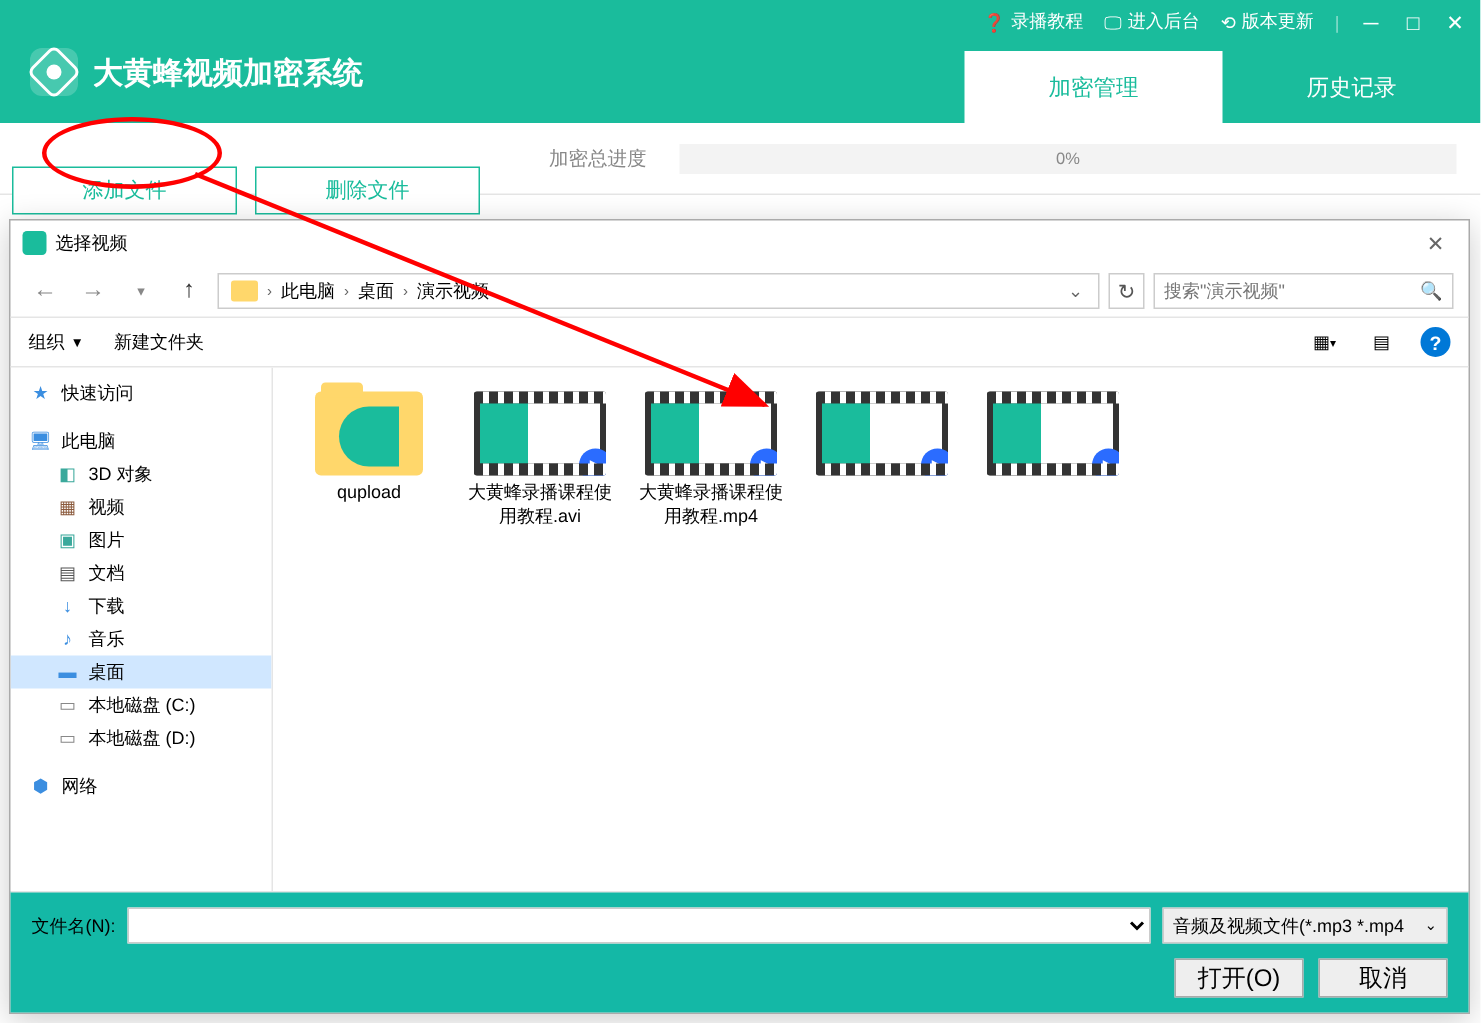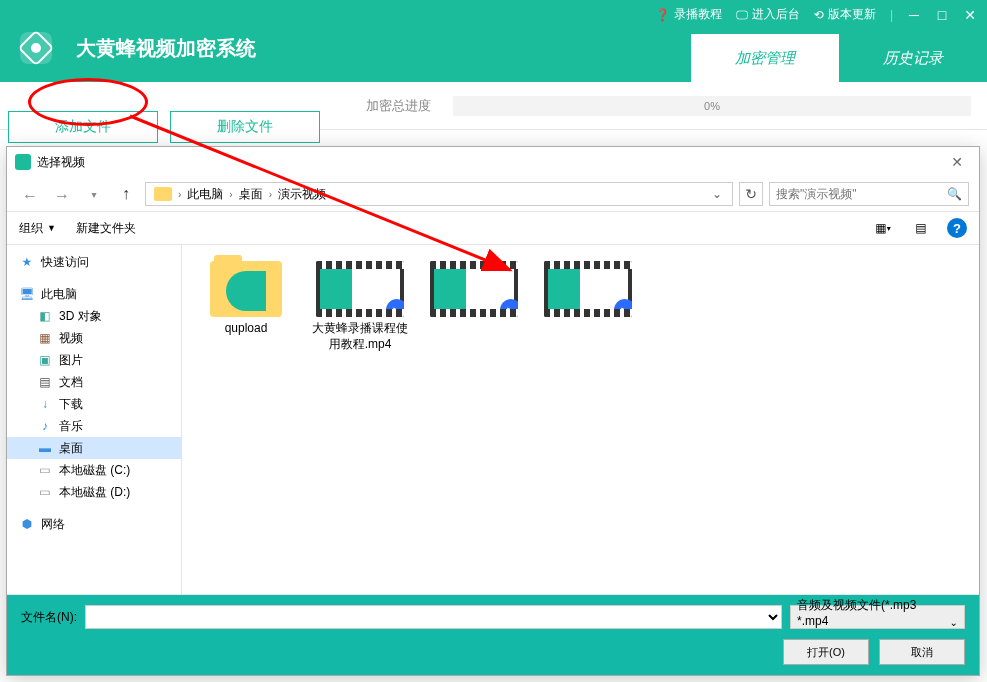--- a/index.html
+++ b/index.html
@@ -5,28 +5,28 @@
 * { margin: 0; padding: 0; box-sizing: border-box; font-family: "Microsoft YaHei", sans-serif; }
 body { width: 987px; height: 682px; background: #fff; overflow: hidden; position: relative; }
 
 
 .header { background: #1abc9c; height: 82px; display: flex; align-items: flex-end; position: relative; }
 .header-top { position: absolute; top: 6px; right: 10px; display: flex; gap: 14px; align-items: center; color: #fff; font-size: 12px; }
 .header-top .link { display: flex; align-items: center; gap: 4px; cursor: pointer; }
 .header-top .sep { color: rgba(255,255,255,0.5); }
 .win-btn { width: 14px; height: 14px; display: flex; align-items: center; justify-content: center; cursor: pointer; color: #fff; font-size: 14px; }
 
-.logo-area { display: flex; align-items: center; gap: 24px; padding: 0 20px 18px 20px; color: #fff; }
+.logo-area { display: flex; align-items: center; gap: 10px; padding: 0 20px 18px 20px; color: #fff; }
 .logo-icon { width: 32px; height: 32px; background: rgba(255,255,255,0.2); border-radius: 8px; display: flex; align-items: center; justify-content: center; position: relative; }
 .logo-icon::before { content: ""; width: 22px; height: 22px; border: 2px solid #fff; border-radius: 5px; transform: rotate(45deg); position: absolute; }
 .logo-icon::after { content: ""; width: 10px; height: 10px; background: #fff; border-radius: 50%; position: absolute; }
 .app-title { font-size: 20px; font-weight: bold; }
 
 .tabs { display: flex; height: 48px; margin-left: auto; }
-.tab { width: 148px; display: flex; align-items: center; justify-content: center; font-size: 15px; cursor: pointer; font-style: italic; }
+.tab { width: 172px; display: flex; align-items: center; justify-content: center; font-size: 15px; cursor: pointer; }
 .tab.active { background: #fff; color: #1abc9c; }
 .tab.inactive { color: #fff; }
 
 
 .toolbar { height: 48px; display: flex; align-items: center; padding: 0 8px; gap: 12px; border-bottom: 1px solid #e5e5e5; background: #fff; }
 .tool-btn { width: 150px; height: 32px; border: 1px solid #1abc9c; color: #1abc9c; background: #fff; font-size: 14px; cursor: pointer; display: flex; align-items: center; justify-content: center; margin-top: 43px; }
 .progress-label { font-size: 13px; color: #888; margin-left: 34px; }
 .progress-bar { flex: 1; height: 20px; background: #f3f3f3; margin-left: 10px; margin-right: 8px; display: flex; align-items: center; justify-content: center; font-size: 11px; color: #888; }
 
 
@@ -75,23 +75,23 @@
 .video-thumb::before { top: 0; }
 .video-thumb::after { bottom: 0; }
 .video-inner { position: absolute; top: 8px; left: 4px; right: 4px; bottom: 8px; background: linear-gradient(90deg, #1abc9c 0 40%, #fff 40% 100%); }
 .video-badge { position: absolute; right: -4px; bottom: -4px; width: 22px; height: 22px; background: #2b6cff; border-radius: 50%; display: flex; align-items: center; justify-content: center; color: #fff; font-size: 10px; }
 .file-label { font-size: 12px; text-align: center; line-height: 1.3; word-break: break-all; }
 
 .dialog-footer { border-top: 1px solid #e5e5e5; padding: 10px 14px; display: flex; flex-direction: column; gap: 10px; background: #14b8a6; }
 .fn-row { display: flex; align-items: center; gap: 8px; }
 .fn-label { font-size: 12px; }
 .fn-input { flex: 1; height: 24px; border: 1px solid #ccc; padding: 0 6px; font-size: 12px; background: #fff; }
-.ft-select { width: 175px; height: 24px; border: 1px solid #ccc; padding: 0 6px; font-size: 12px; background: #eee; display: flex; align-items: flex-end; justify-content: space-between; cursor: pointer; }
+.ft-select { width: 190px; height: 24px; border: 1px solid #ccc; padding: 0 6px; font-size: 12px; background: #eee; display: flex; align-items: center; justify-content: space-between; cursor: pointer; }
 .btn-row { display: flex; justify-content: flex-end; gap: 10px; }
-.dlg-btn { width: 86px; height: 26px; border: 1px solid #aaa; background: #eee; font-size: 11px; cursor: pointer; display: flex; align-items: center; justify-content: center; }
+.dlg-btn { width: 86px; height: 26px; border: 1px solid #aaa; background: #eee; font-size: 16px; cursor: pointer; display: flex; align-items: center; justify-content: center; }
 
 
 .red-arrow { position: absolute; left: 120px; top: 110px; width: 410px; height: 180px; z-index: 20; pointer-events: none; }
 </style>
 </head>
 <body>
 
 <div class="header">
   <div class="header-top">
     <span class="link">
@@ -242,20 +242,27 @@
         <div class="folder-icon">
           <div class="folder-overlay"></div>
         </div>
         <div class="file-label">qupload</div>
       </div>
       <div class="file-item">
         <div class="video-thumb">
           <div class="video-inner"></div>
           <div class="video-badge">▶</div>
         </div>
+        <div class="file-label">大黄蜂录播课程使用教程.avi</div>
+      </div>
+      <div class="file-item">
+        <div class="video-thumb">
+          <div class="video-inner"></div>
+          <div class="video-badge">▶</div>
+        </div>
         <div class="file-label">大黄蜂录播课程使用教程.mp4</div>
       </div>
       <div class="file-item">
         <div class="video-thumb">
           <div class="video-inner"></div>
           <div class="video-badge">▶</div>
         </div>
       </div>
       <div class="file-item">
         <div class="video-thumb">

